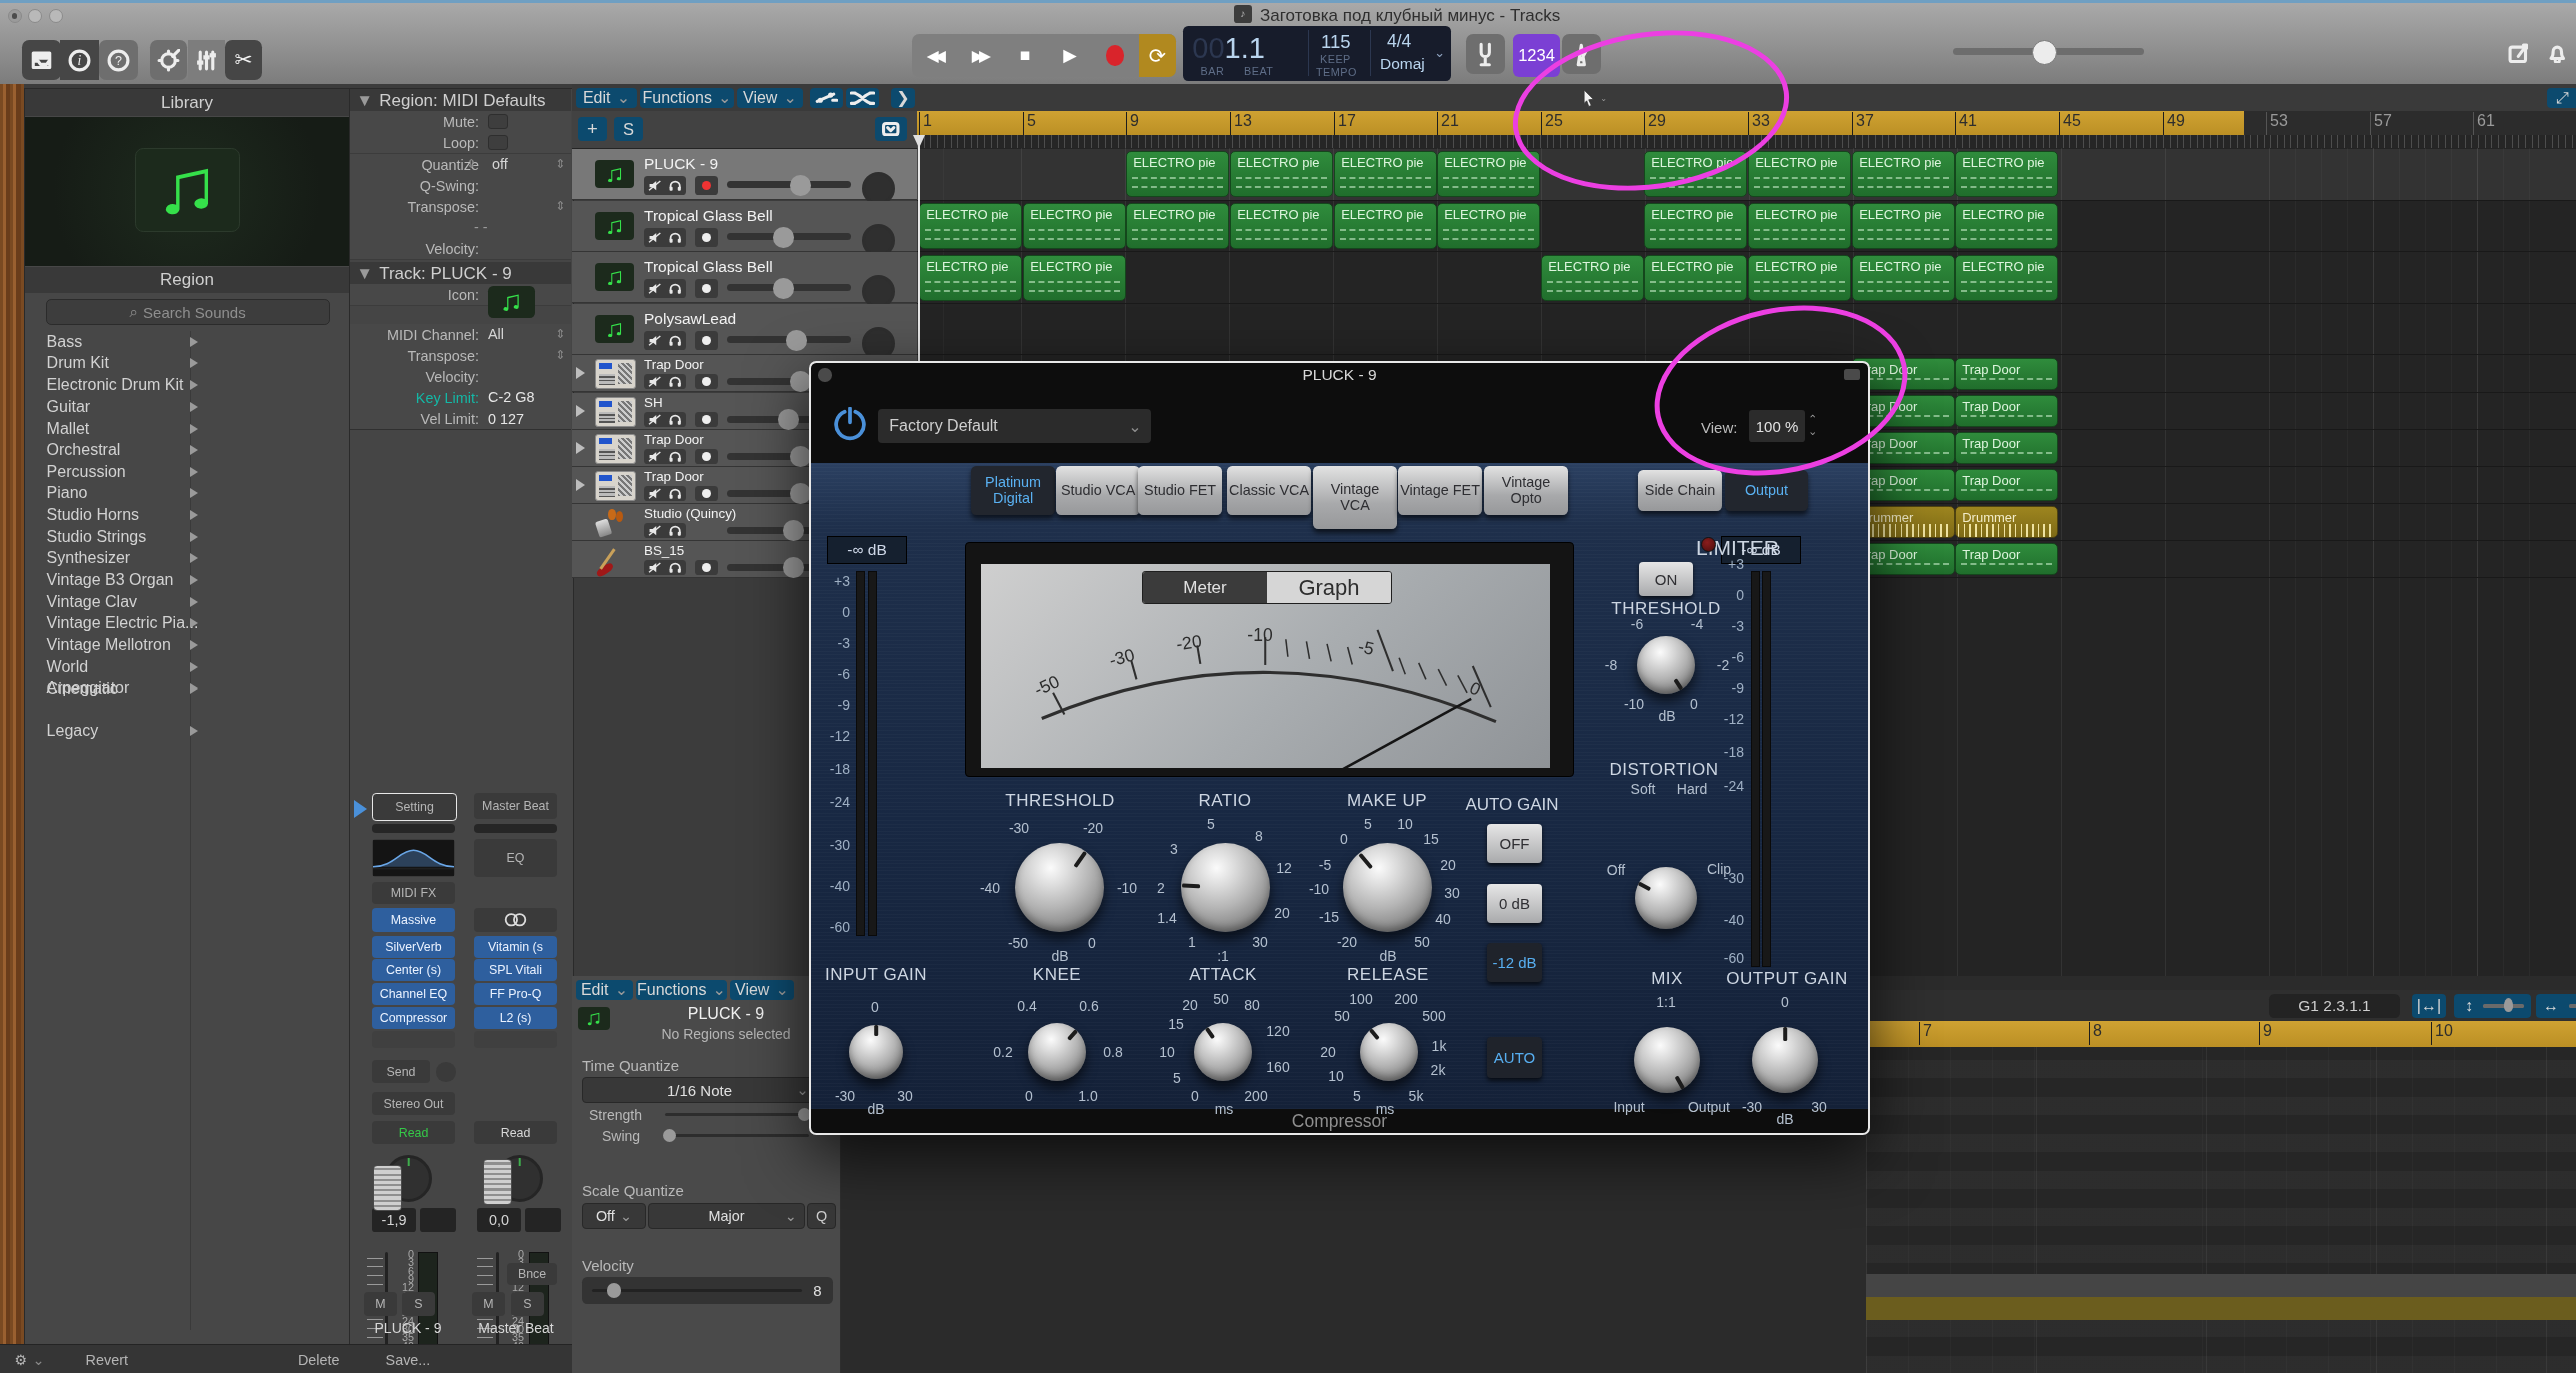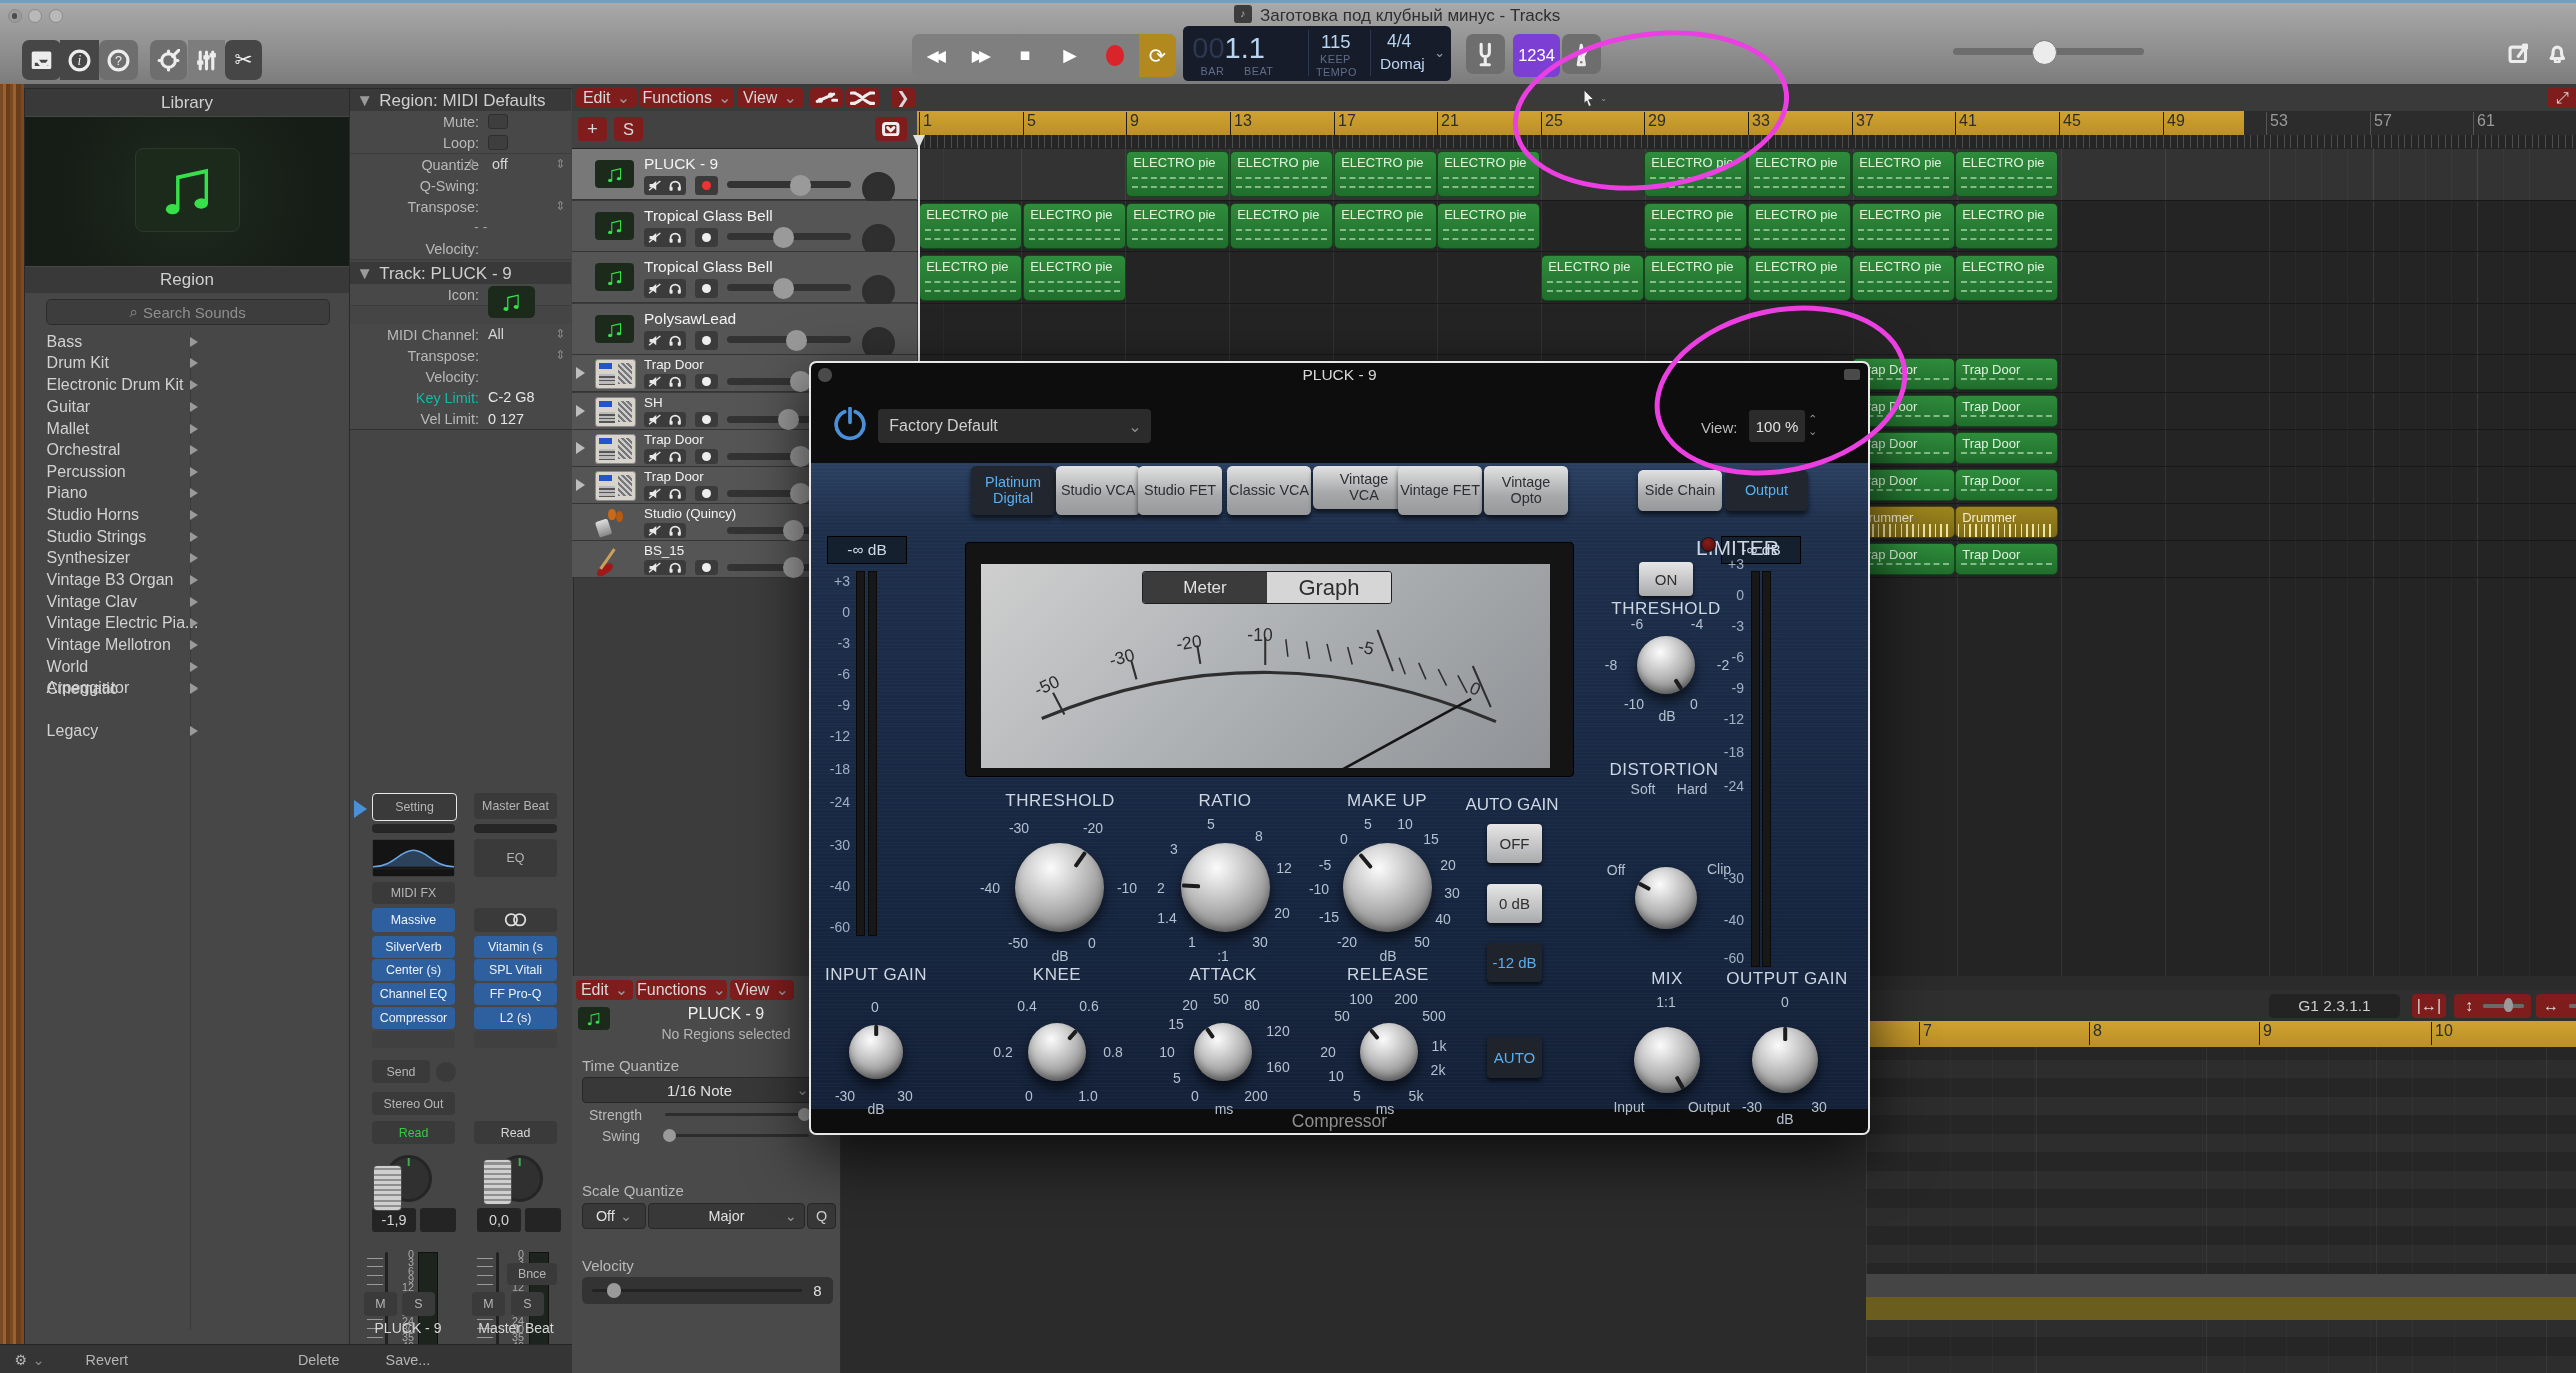--- a/index.html
+++ b/index.html
@@ -14,21 +14,21 @@
   .tbtn{height:40px;border-radius:7.2px;background:#6e6e6e;color:#f3f3f3;font-size:20.6px;}
   .tbtn.dark{background:#464646;}
   .lcd{background:#171c2b;border-radius:5.2px;color:#b9d4ee;}
   .lcd .sm{color:#5f6e88;font-size:10.8px;letter-spacing:0.5px;}
   
   .panel{background:#474747;border:0.5px solid #2a2a2a;}
   .hdrbar{background:#393939;color:#cfcfcf;font-size:17px;}
   .libitem{height:21.6px;display:flex;align-items:center;color:#d2d2d2;font-size:16px;padding-left:21.6px;position:relative;}
   .libitem .tri{position:absolute;right:49px;width:0;height:0;border-left:8.2px solid #9a9a9a;border-top:5.7px solid transparent;border-bottom:5.7px solid transparent;}
   
-  .menu{background:#7f1d1d;color:#d8d8d8;border-radius:4.1px;font-size:16px;display:flex;align-items:center;justify-content:center;gap:6.2px;}
+  .menu{background:#0c4a6e;color:#d8d8d8;border-radius:4.1px;font-size:16px;display:flex;align-items:center;justify-content:center;gap:6.2px;}
   .trow{position:absolute;left:0;width:346px;border-bottom:1px solid #353535;background:#555;}
   .trow.sel{background:#787878;}
   .vslider{position:absolute;background:#333;border-radius:5.2px;}
   .vthumb{position:absolute;background:#9a9a9a;border-radius:50%;}
   .panknob{position:absolute;border-radius:50%;background:#2f2f2f;}
   
   .region{position:absolute;border-radius:5.2px;background:linear-gradient(#2f8c3c,#206e2c);
      border:1px solid #14471c;color:#ddf5dd;font-size:13px;overflow:hidden;}
   .region.olive{background:linear-gradient(#9d851f,#7e6a16);border-color:#4f4310;color:#f2ecc8;}
   .region .nm{position:absolute;left:6.2px;top:2.6px;}
@@ -1049,21 +1049,21 @@
     <div class="abs ctr" style="left:938px;top:47px;width:56px;height:32px;background:#2b2b2b;border-radius:3.1px;color:#e2e2e2;font-size:15px">
         <span>100 %</span>
       </div>
     <div class="abs" style="left:997px;top:50px;color:#9a9a9a;font-size:11.3px;line-height:12.4px">⌃<br>⌄</div>
     <div id="pblue"></div>
     <div class="abs" style="left:0;top:746px;width:1057px;height:24px;text-align:center;color:#8f8f8f;font-size:17.5px;line-height:24px">Compressor</div>
   <div class="ptab on" style="left: 160px; top: 103px; width: 80px; height: 49px; padding: 0px 2.1px;">Platinum Digital</div>
       <div class="ptab" style="left: 245px; top: 103px; width: 80px; height: 49px; padding: 0px 2.1px;">Studio VCA</div>
       <div class="ptab" style="left: 327px; top: 103px; width: 80px; height: 49px; padding: 0px 2.1px;">Studio FET</div>
       <div class="ptab" style="left: 416px; top: 103px; width: 80px; height: 49px; padding: 0px 2.1px;">Classic VCA</div>
-      <div class="ptab" style="left: 502px; top: 103px; width: 80px; height: 43px; padding: 0px 11px;">Vintage VCA</div>
+      <div class="ptab" style="left: 502px; top: 103px; width: 80px; height: 63px; padding: 0px 2px;">Vintage VCA</div>
       <div class="ptab" style="left: 587px; top: 103px; width: 80px; height: 49px; padding: 0px 2.1px;">Vintage FET</div>
       <div class="ptab" style="left: 673px; top: 103px; width: 80px; height: 49px; padding: 0px 2.1px;">Vintage Opto</div>
       <div class="ptab" style="left: 827px; top: 107px; width: 84px; height: 41px;">Side Chain</div>
       <div class="ptab on" style="left: 914px; top: 107px; width: 83px; height: 41px;">Output</div>
       <div style="position: absolute; left: 154px; top: 179px; width: 607px; height: 233px; background: rgb(20, 20, 20); border-radius: 4.1px; border: 1px solid rgb(0, 0, 0);"></div>
       <div style="position: absolute; left: 170px; top: 201px; width: 569px; height: 204px; background: linear-gradient(135deg, rgb(207, 207, 207), rgb(169, 173, 176) 55%, rgb(143, 147, 151)); overflow: hidden;"><svg width="569" height="204" viewBox="0 0 1105 396">
           <path d="M 118 300 Q 552 118 1000 306" fill="none" stroke="#2e2e2e" stroke-width="6"></path>
           <line x1="140" y1="250" x2="162" y2="292" stroke="#2e2e2e" stroke-width="4"></line>
           <line x1="292" y1="188" x2="302" y2="224" stroke="#2e2e2e" stroke-width="4"></line>
           <line x1="420" y1="158" x2="426" y2="194" stroke="#2e2e2e" stroke-width="4"></line>

